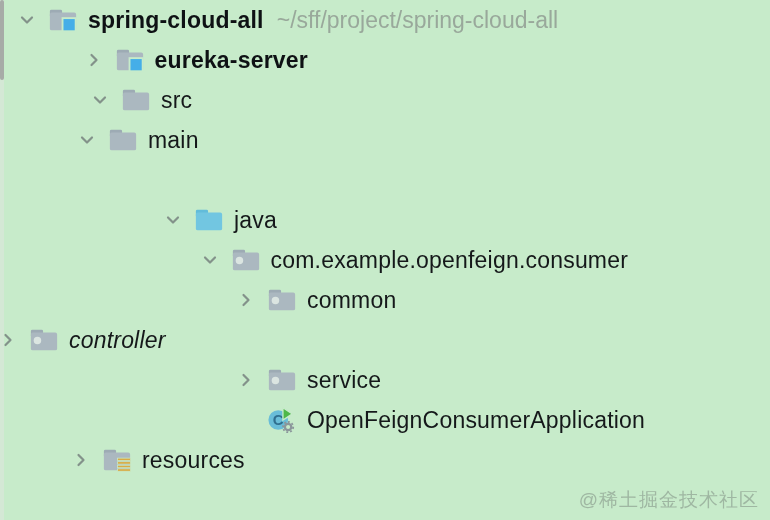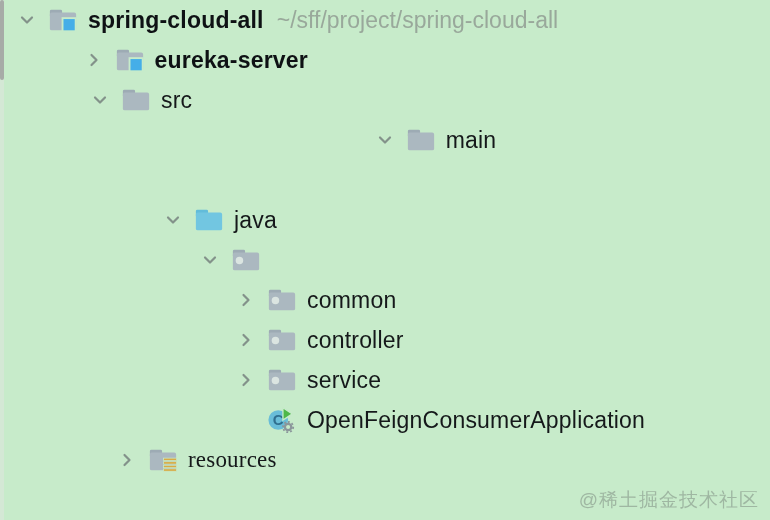--- a/index.html
+++ b/index.html
@@ -104,21 +104,21 @@
 
       <svg class="ic-folder" viewBox="0 0 32 28">
         <rect x="2" y="3" width="13" height="8" rx="1.5" style="fill:var(--folder-tab)"></rect>
         <rect x="2" y="6" width="28" height="19" rx="2" style="fill:var(--folder-body)"></rect>
       </svg>
 
     </span>
     <span class="label">src</span>
 
   </div>
-    <div class="row" data-chevron="down" data-icon="folder" style="padding-left: 103px; height: 40px; justify-content: center;">
+    <div class="row" data-chevron="down" data-icon="folder" style="padding-left: 79px; height: 40px;">
     <span class="chevron">
       <svg viewBox="0 0 16 16">
           <polyline points="3,5.5 8,10.5 13,5.5"></polyline>
         </svg>
     </span>
     <span class="icon">
 
       <svg class="ic-folder" viewBox="0 0 32 28">
         <rect x="2" y="3" width="13" height="8" rx="1.5" style="fill:var(--folder-tab)"></rect>
         <rect x="2" y="6" width="28" height="19" rx="2" style="fill:var(--folder-body)"></rect>
@@ -153,41 +153,42 @@
     </span>
     <span class="icon">
 
       <svg class="ic-package" viewBox="0 0 32 28">
         <rect x="2" y="3" width="13" height="8" rx="1.5" style="fill:var(--folder-tab)"></rect>
         <rect x="2" y="6" width="28" height="19" rx="2" style="fill:var(--folder-body)"></rect>
         <circle cx="9" cy="14.5" r="4" style="fill:var(--package-dot)"></circle>
       </svg>
 
     </span>
+    <span class="label">com.example.openfeign.consumer</span>
 
   </div>
     <div class="row" data-chevron="right" data-icon="package-folder" style="padding-left: 238px; height: 40px;">
     <span class="chevron">
       <svg viewBox="0 0 16 16">
           <polyline points="3,5.5 8,10.5 13,5.5"></polyline>
         </svg>
     </span>
     <span class="icon">
 
       <svg class="ic-package" viewBox="0 0 32 28">
         <rect x="2" y="3" width="13" height="8" rx="1.5" style="fill:var(--folder-tab)"></rect>
         <rect x="2" y="6" width="28" height="19" rx="2" style="fill:var(--folder-body)"></rect>
         <circle cx="9" cy="14.5" r="4" style="fill:var(--package-dot)"></circle>
       </svg>
 
     </span>
     <span class="label">common</span>
 
   </div>
-    <div class="row" data-chevron="right" data-icon="package-folder" style="padding-left: 238px; height: 40px;">
+    <div class="row" data-chevron="right" data-icon="package-folder" style="height: 40px; font-style: italic;">
     <span class="chevron">
       <svg viewBox="0 0 16 16">
           <polyline points="3,5.5 8,10.5 13,5.5"></polyline>
         </svg>
     </span>
     <span class="icon">
 
       <svg class="ic-package" viewBox="0 0 32 28">
         <rect x="2" y="3" width="13" height="8" rx="1.5" style="fill:var(--folder-tab)"></rect>
         <rect x="2" y="6" width="28" height="19" rx="2" style="fill:var(--folder-body)"></rect>
@@ -230,21 +231,21 @@
         <path d="M17 1 L27 7.5 L17 14 Z" style="fill:var(--run-triangle);stroke:var(--bg);stroke-width:1.4"></path>
         <g style="stroke:var(--gear);fill:none">
           <circle cx="22.5" cy="21.5" r="3.4" style="stroke-width:2.4"></circle>
           <circle cx="22.5" cy="21.5" r="5.4" style="stroke-width:2;stroke-dasharray:2 2.1"></circle>
         </g>
       </svg>
     </span>
     <span class="label">OpenFeignConsumerApplication</span>
 
   </div>
-    <div class="row" data-chevron="right" data-icon="resources-folder" style="padding-left: 119px; height: 40px; font-family: Liberation Serif, serif;">
+    <div class="row" data-chevron="right" data-icon="resources-folder" style="padding-left: 73px; height: 40px;">
     <span class="chevron">
       <svg viewBox="0 0 16 16">
           <polyline points="3,5.5 8,10.5 13,5.5"></polyline>
         </svg>
     </span>
     <span class="icon">
 
       <svg class="ic-resources" viewBox="0 0 32 28">
         <rect x="2" y="3" width="13" height="8" rx="1.5" style="fill:var(--folder-tab)"></rect>
         <rect x="2" y="6" width="28" height="19" rx="2" style="fill:var(--folder-body)"></rect>

